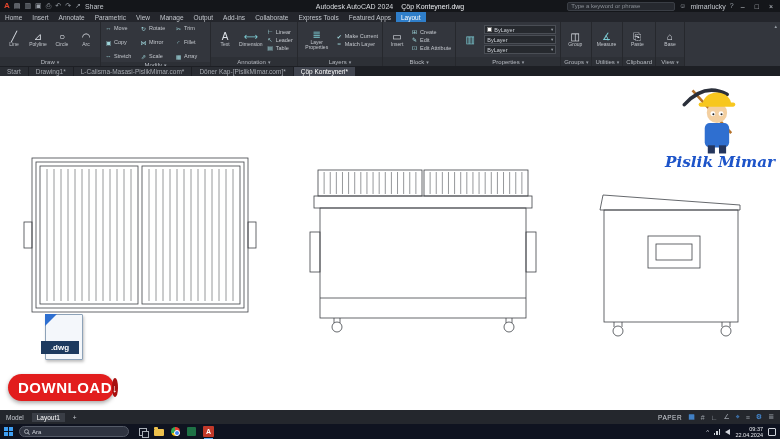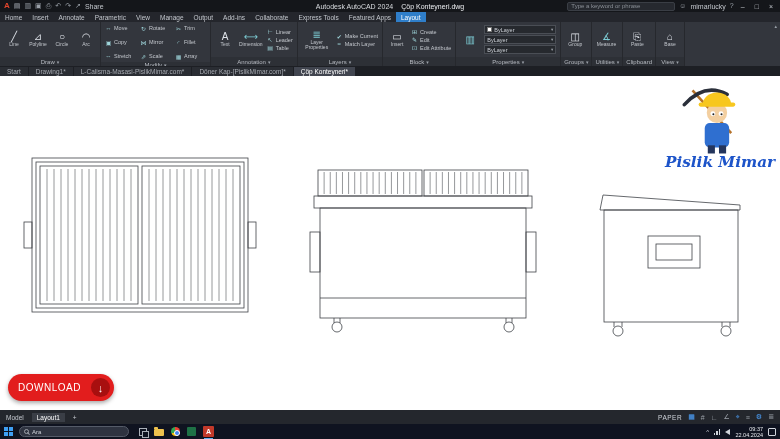--- a/index.html
+++ b/index.html
@@ -67,21 +67,21 @@
   
   .dwgicon{position:absolute;left:45px;top:238px;width:38px;height:46px}
   .dwgpage{position:absolute;inset:0;background:#f4f7fb;border:1px solid #8da2b8;border-radius:1px;box-shadow:1px 2px 3px rgba(0,0,0,.25)}
   .dwgfold{position:absolute;left:0;top:0;width:0;height:0;border-top:12px solid #2e6fd0;border-right:12px solid transparent}
   .dwgband{position:absolute;left:-4px;bottom:6px;right:4px;height:13px;background:#1d3a5f;color:#fff;
     display:flex;align-items:center;justify-content:center;font-size:8px;font-weight:bold}
 
   
   .download{position:absolute;left:8px;top:298px;width:106px;height:27px;background:#e21d1d;border-radius:14px;
     display:flex;align-items:center;justify-content:space-between;padding:0 4px 0 10px;box-shadow:0 2px 4px rgba(0,0,0,.35);cursor:pointer}
-  .dl-label{color:#fff;font-size:10px;font-weight:normal;letter-spacing:.5px}
+  .dl-label{color:#fff;font-size:15px;font-weight:bold;letter-spacing:.5px}
   .dl-circle{width:19px;height:19px;border-radius:50%;background:#a80f0f;color:#fff;display:flex;align-items:center;justify-content:center;font-size:11px;font-weight:bold}
 
   
   .statusbar{position:absolute;left:0;top:410px;width:780px;height:14px;background:#24272d;
     display:flex;align-items:center;font-size:6.5px;color:#c6cad1;padding:0 6px;z-index:9}
   .sb-left{display:flex;align-items:center;gap:8px}
   .sb-sel{background:#3a3e46;color:#fff;padding:1px 5px}
   .sb-right{margin-left:auto;display:flex;align-items:center;gap:6px}
   .sbi{font-size:7px;color:#9aa0a8}
   .sbi.blue{color:#4da3ff}
@@ -527,20 +527,25 @@
         <circle cx="56" cy="33" r="2.4" fill="#fff"></circle>
       <circle cx="48.5" cy="33.5" r="1" fill="#222"></circle>
         <circle cx="56.5" cy="33.5" r="1" fill="#222"></circle>
       <rect x="40" y="42" width="24" height="24" rx="5" fill="#2f6fd0"></rect>
       <rect x="43" y="64" width="7" height="8" fill="#24355c"></rect>
       <rect x="54" y="64" width="7" height="8" fill="#24355c"></rect>
       <text x="55" y="85" text-anchor="middle" class="scripttxt">Pislik Mimar</text>
     </svg>
 
     
+    <div class="dwgicon">
+      <div class="dwgpage"></div>
+      <div class="dwgfold"></div>
+      <div class="dwgband">.dwg</div>
+    </div>
 
     
     <div class="download">
       <span class="dl-label">DOWNLOAD</span>
       <span class="dl-circle">↓</span>
     </div>
   </div>
 
   <div class="statusbar">
     <div class="sb-left">

